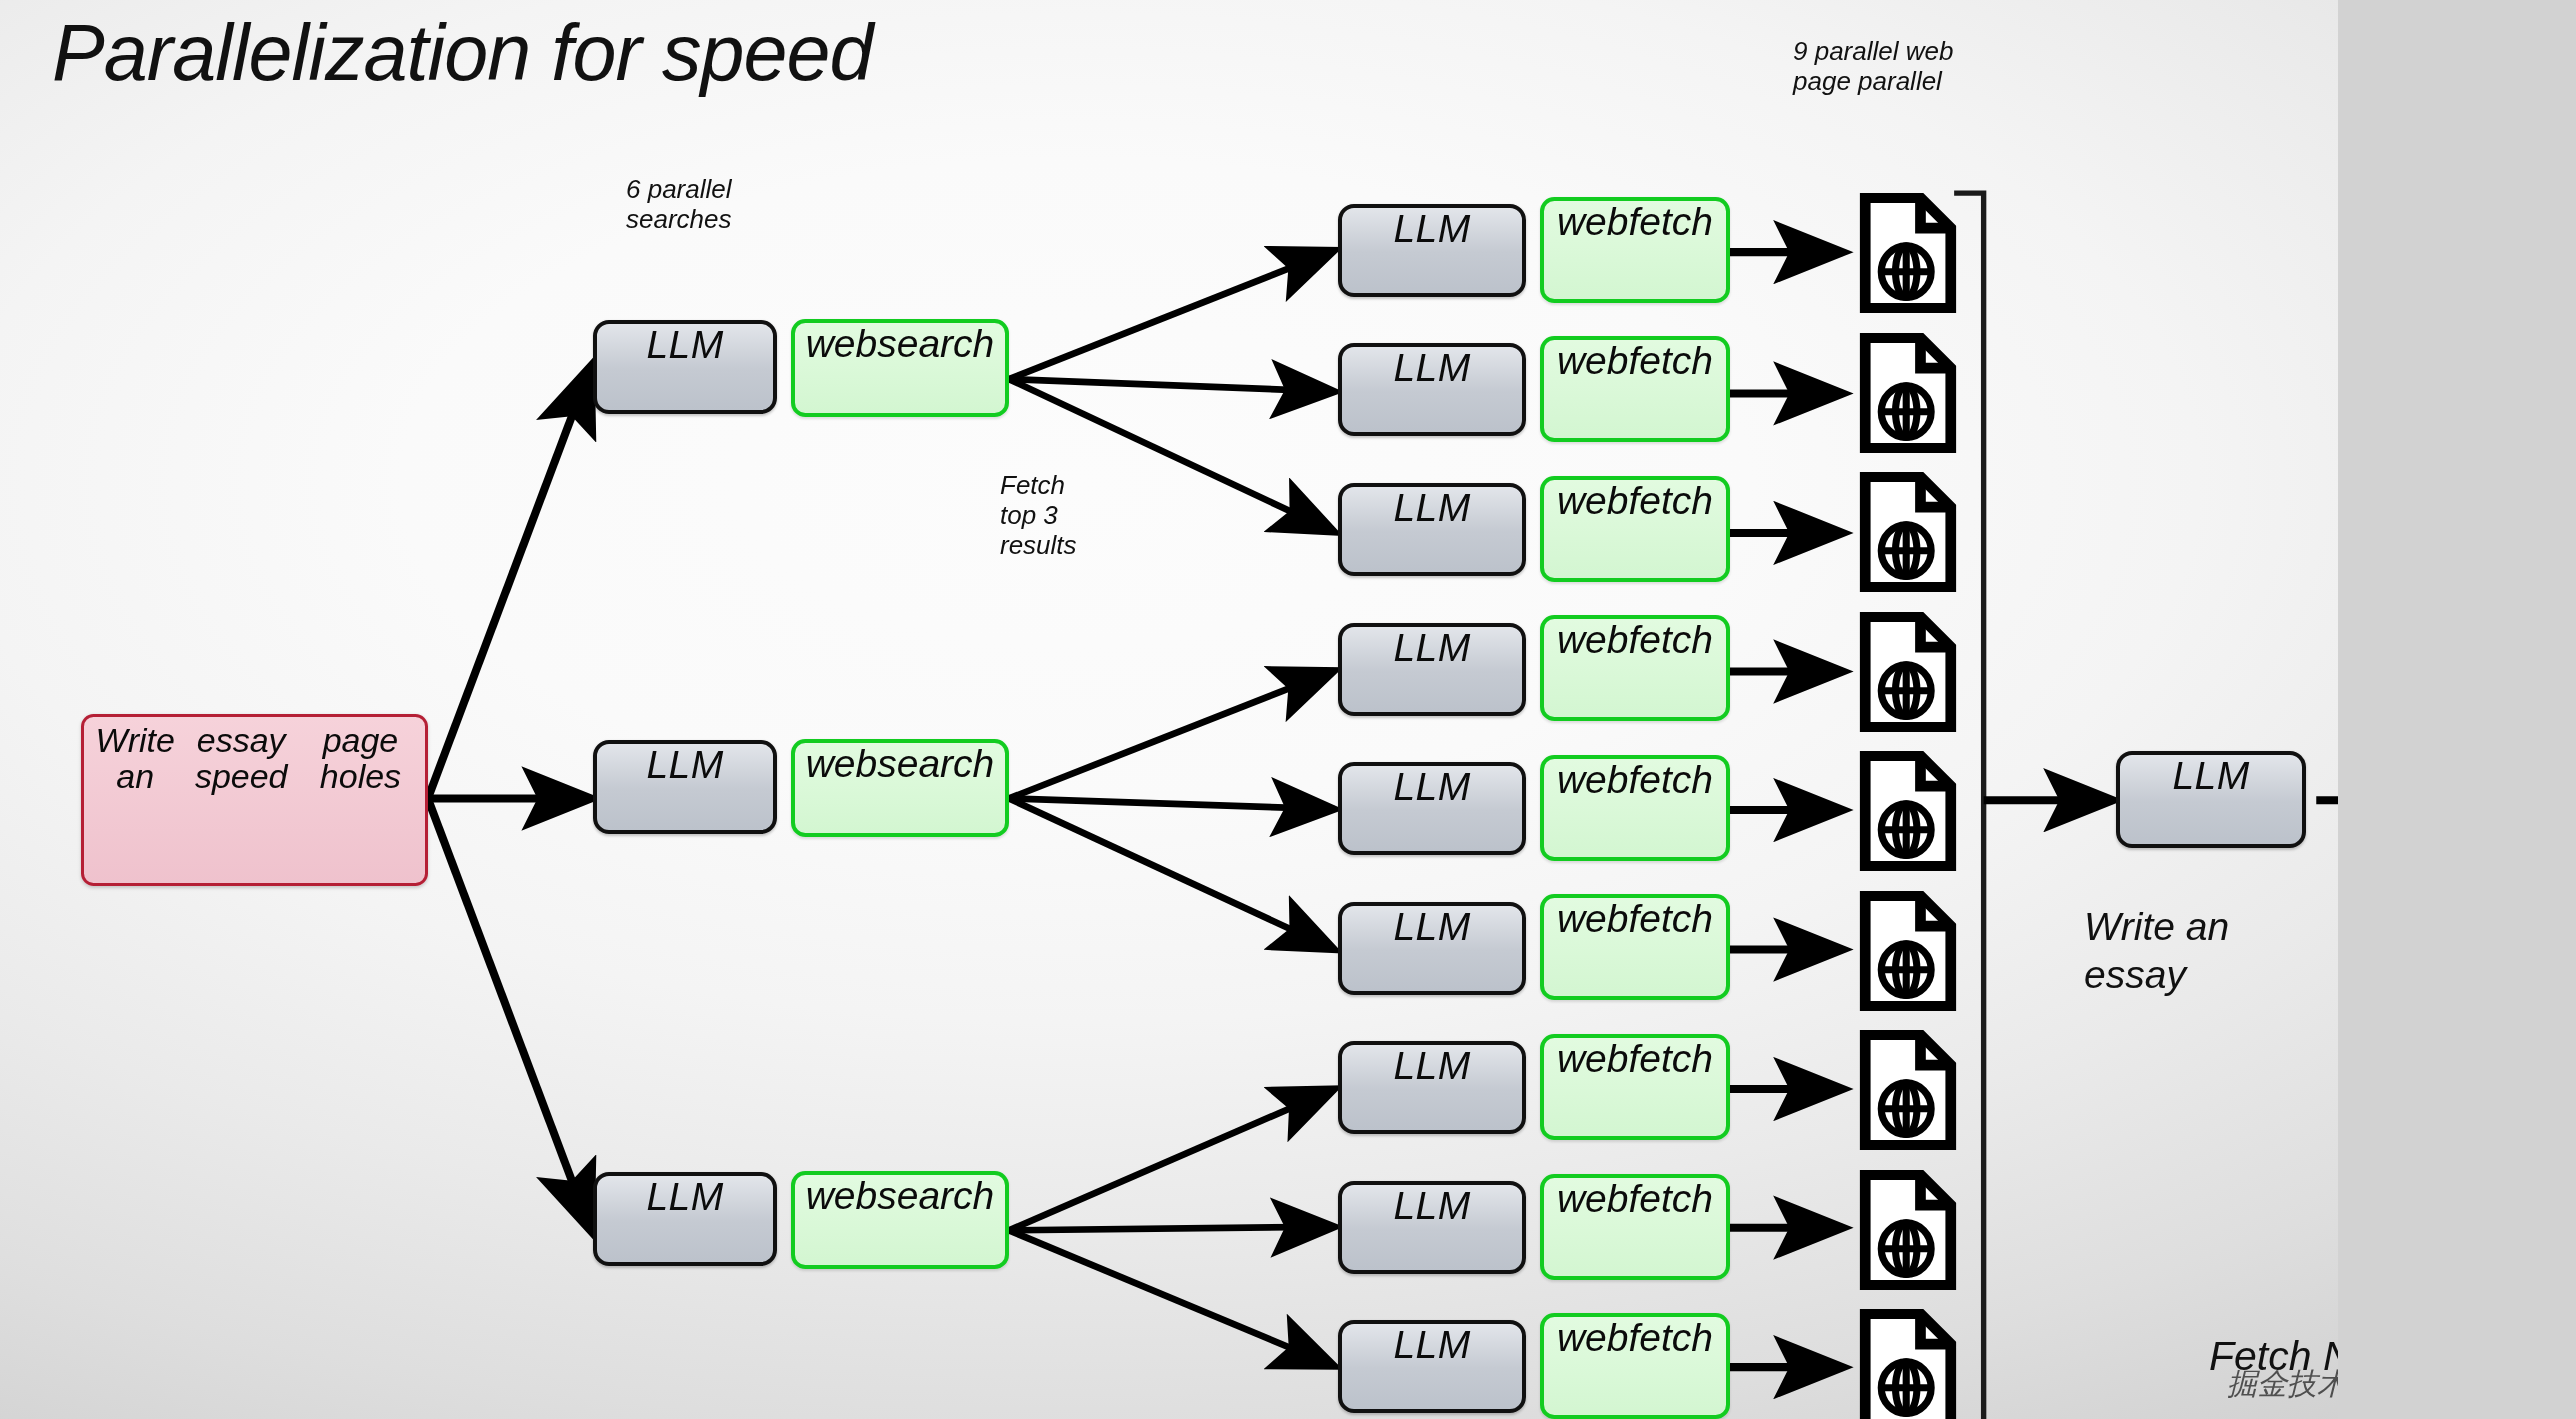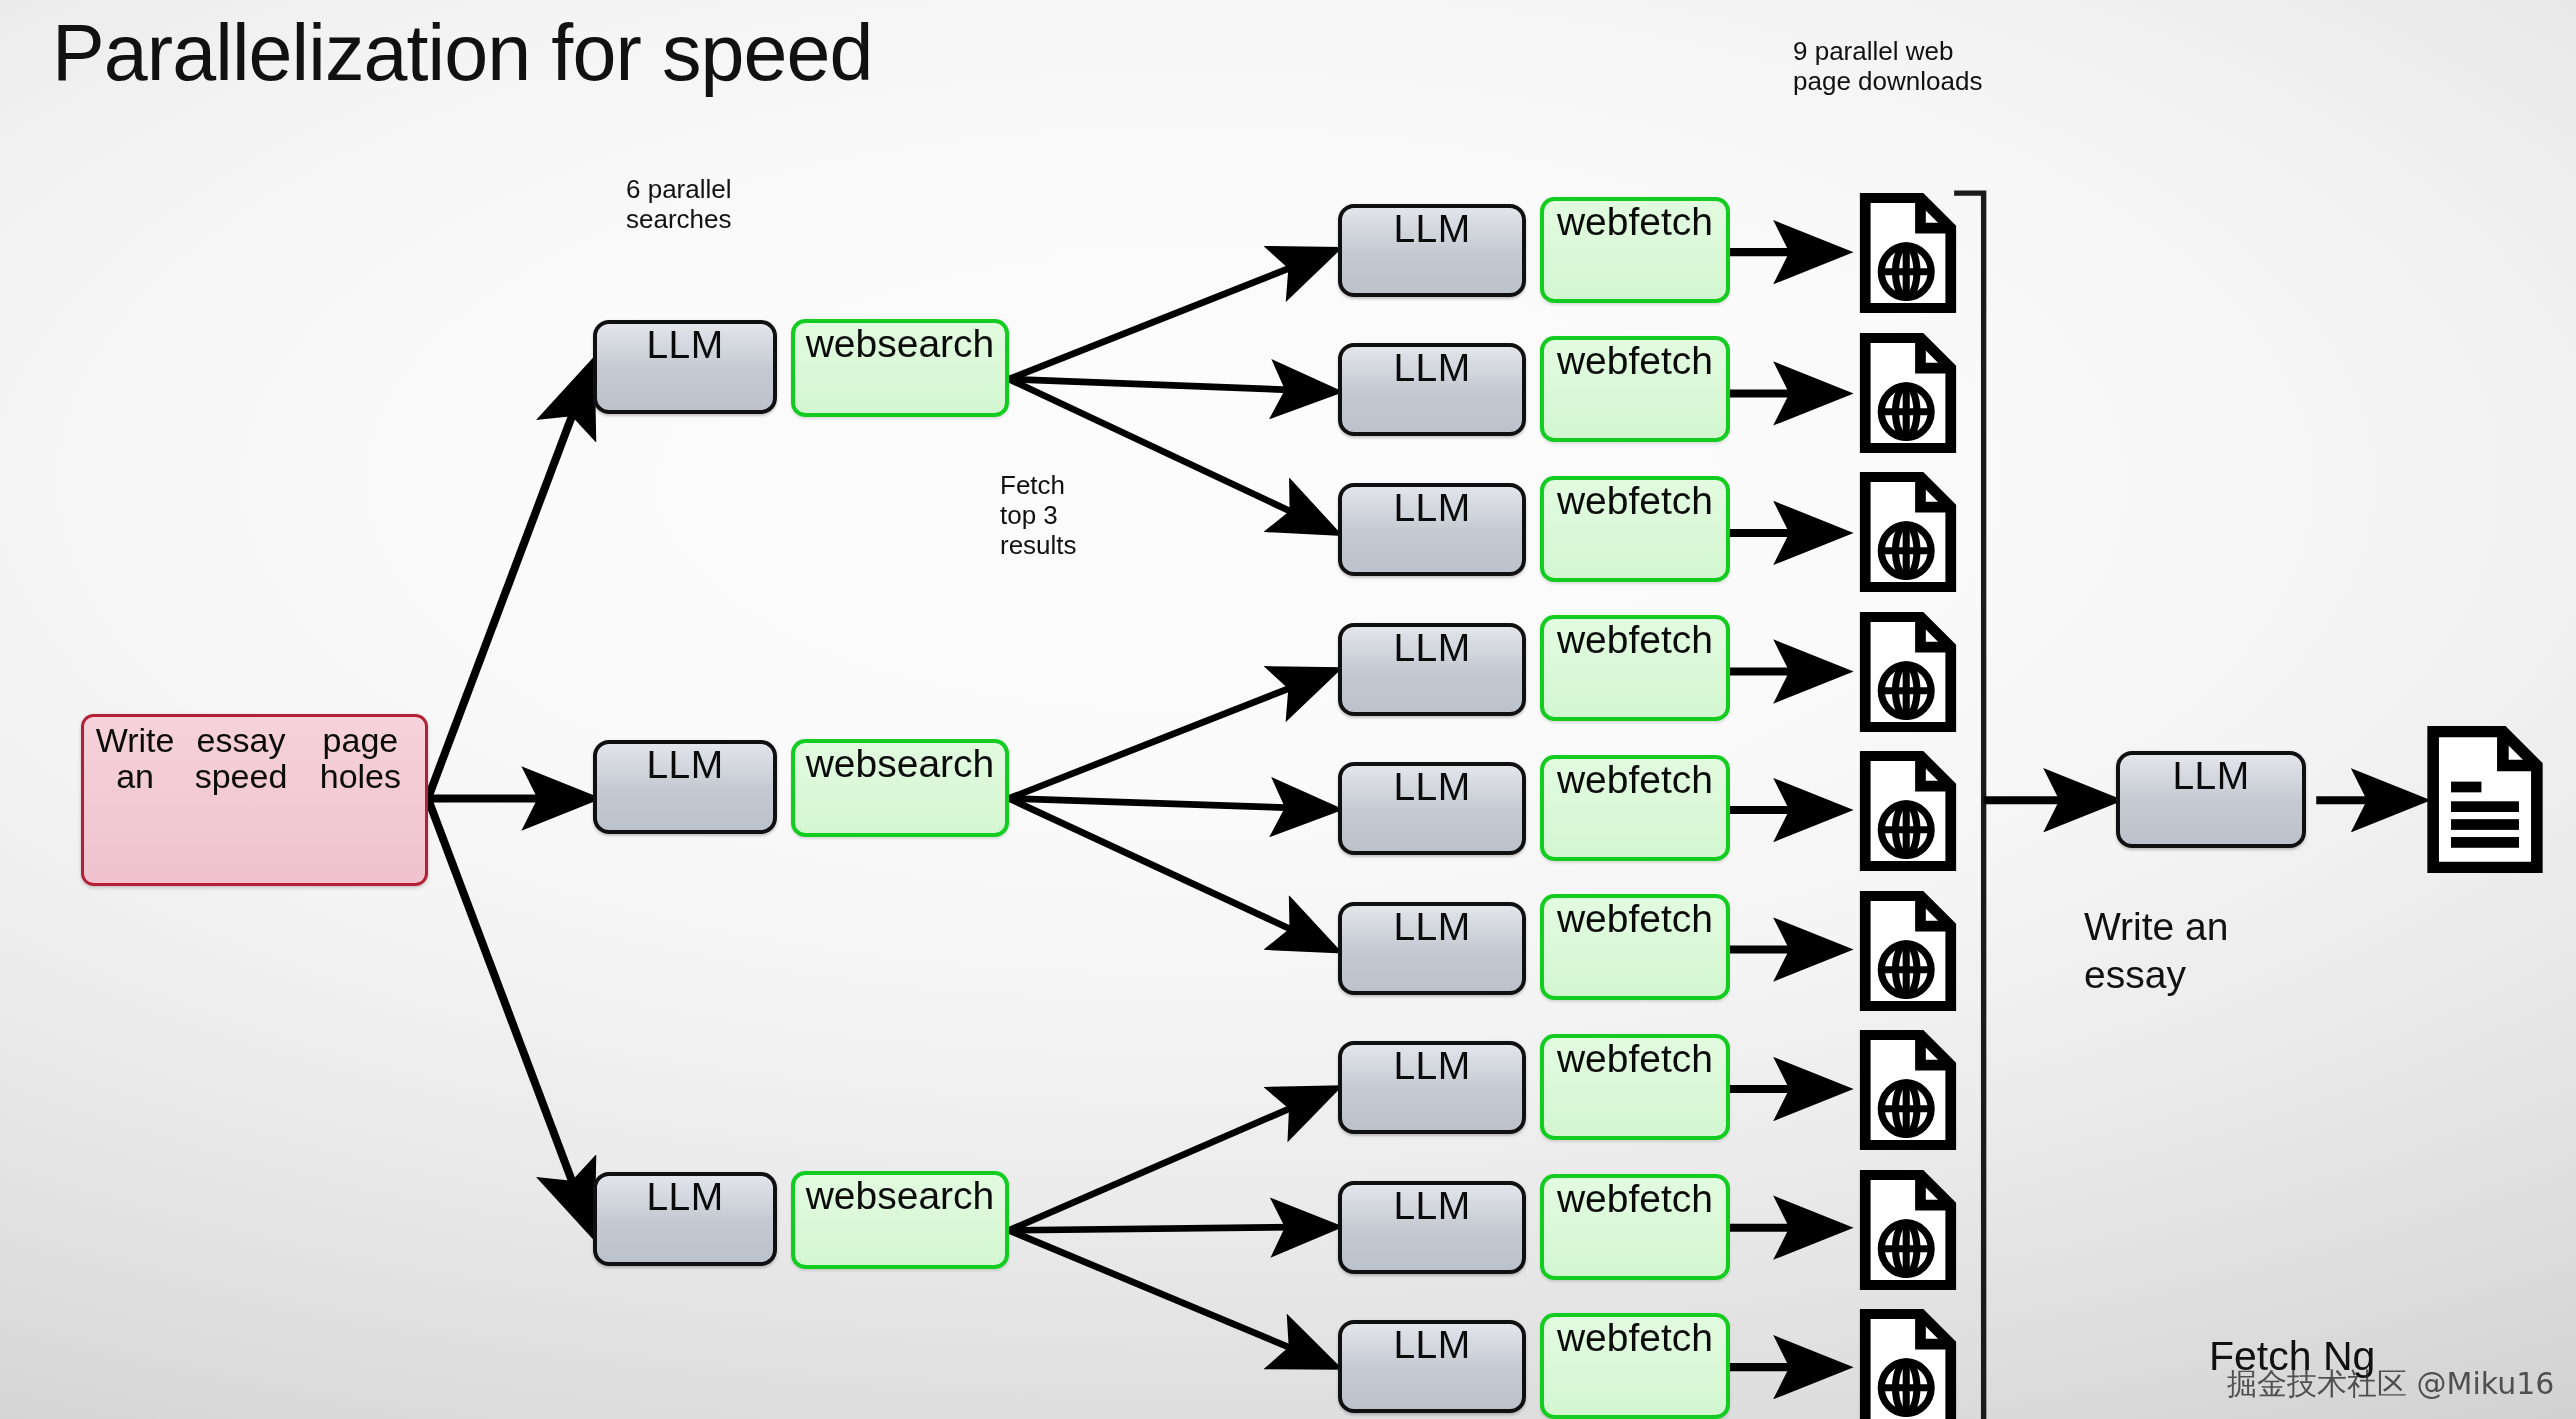--- a/index.html
+++ b/index.html
@@ -6,31 +6,32 @@
   html, body { margin:0; padding:0; }
   body {
     width:2576px; height:1419px;
     font-family:"Liberation Sans", sans-serif;
     overflow:hidden;
     position:relative;
     background:#d2d2d2;
   }
   #slide {
     position:absolute; inset:0;
-    width:2576px; height:1419px;
+    width:2338px; height:1419px;
     overflow:hidden;
     background:
       radial-gradient(ellipse 120% 95% at 46% 34%,
         #fcfcfc 0%,
         #fafafa 24%,
         #f4f4f4 40%,
         #eaeaea 55%,
         #dedede 70%,
         #d0d0d0 84%,
         #c2c2c2 100%);
+    font-style: italic;
   }
   #svgLayer { position:absolute; left:0; top:0; width:2576px; height:1419px; pointer-events:none; }
 
   
   .title {
     position:absolute; left:52px; top:7.2px;
     font-size:79px; font-weight:400; color:#111;
     letter-spacing:-0.9px; white-space:nowrap;
     font-stretch:condensed;
   }
@@ -146,21 +147,21 @@
 
     <path d="M2218,895 L2362,895" stroke="#000" fill="none" stroke-width="9" marker-end="url(#ah)"></path>
 
     <path d="M2590,895 L2706,895" stroke="#000" fill="none" stroke-width="9" marker-end="url(#ah)"></path>
   </svg>
 
   <div class="title">Parallelization for speed</div>
 
   <div class="note note-topright">
       <span style="display: block;">9 parallel web</span>
-      <span style="display: block;">page downloads</span>
+      <span style="display: block;">page parallel</span>
     </div>
   <div class="note note-parallel">
       <span style="display: block;">6 parallel</span>
       <span style="display: block;">searches</span>
     </div>
   <div class="note note-fetch">
       <span style="display: block;">Fetch</span>
       <span style="display: block;">top 3</span>
       <span style="display: block;">results</span>
     </div>

